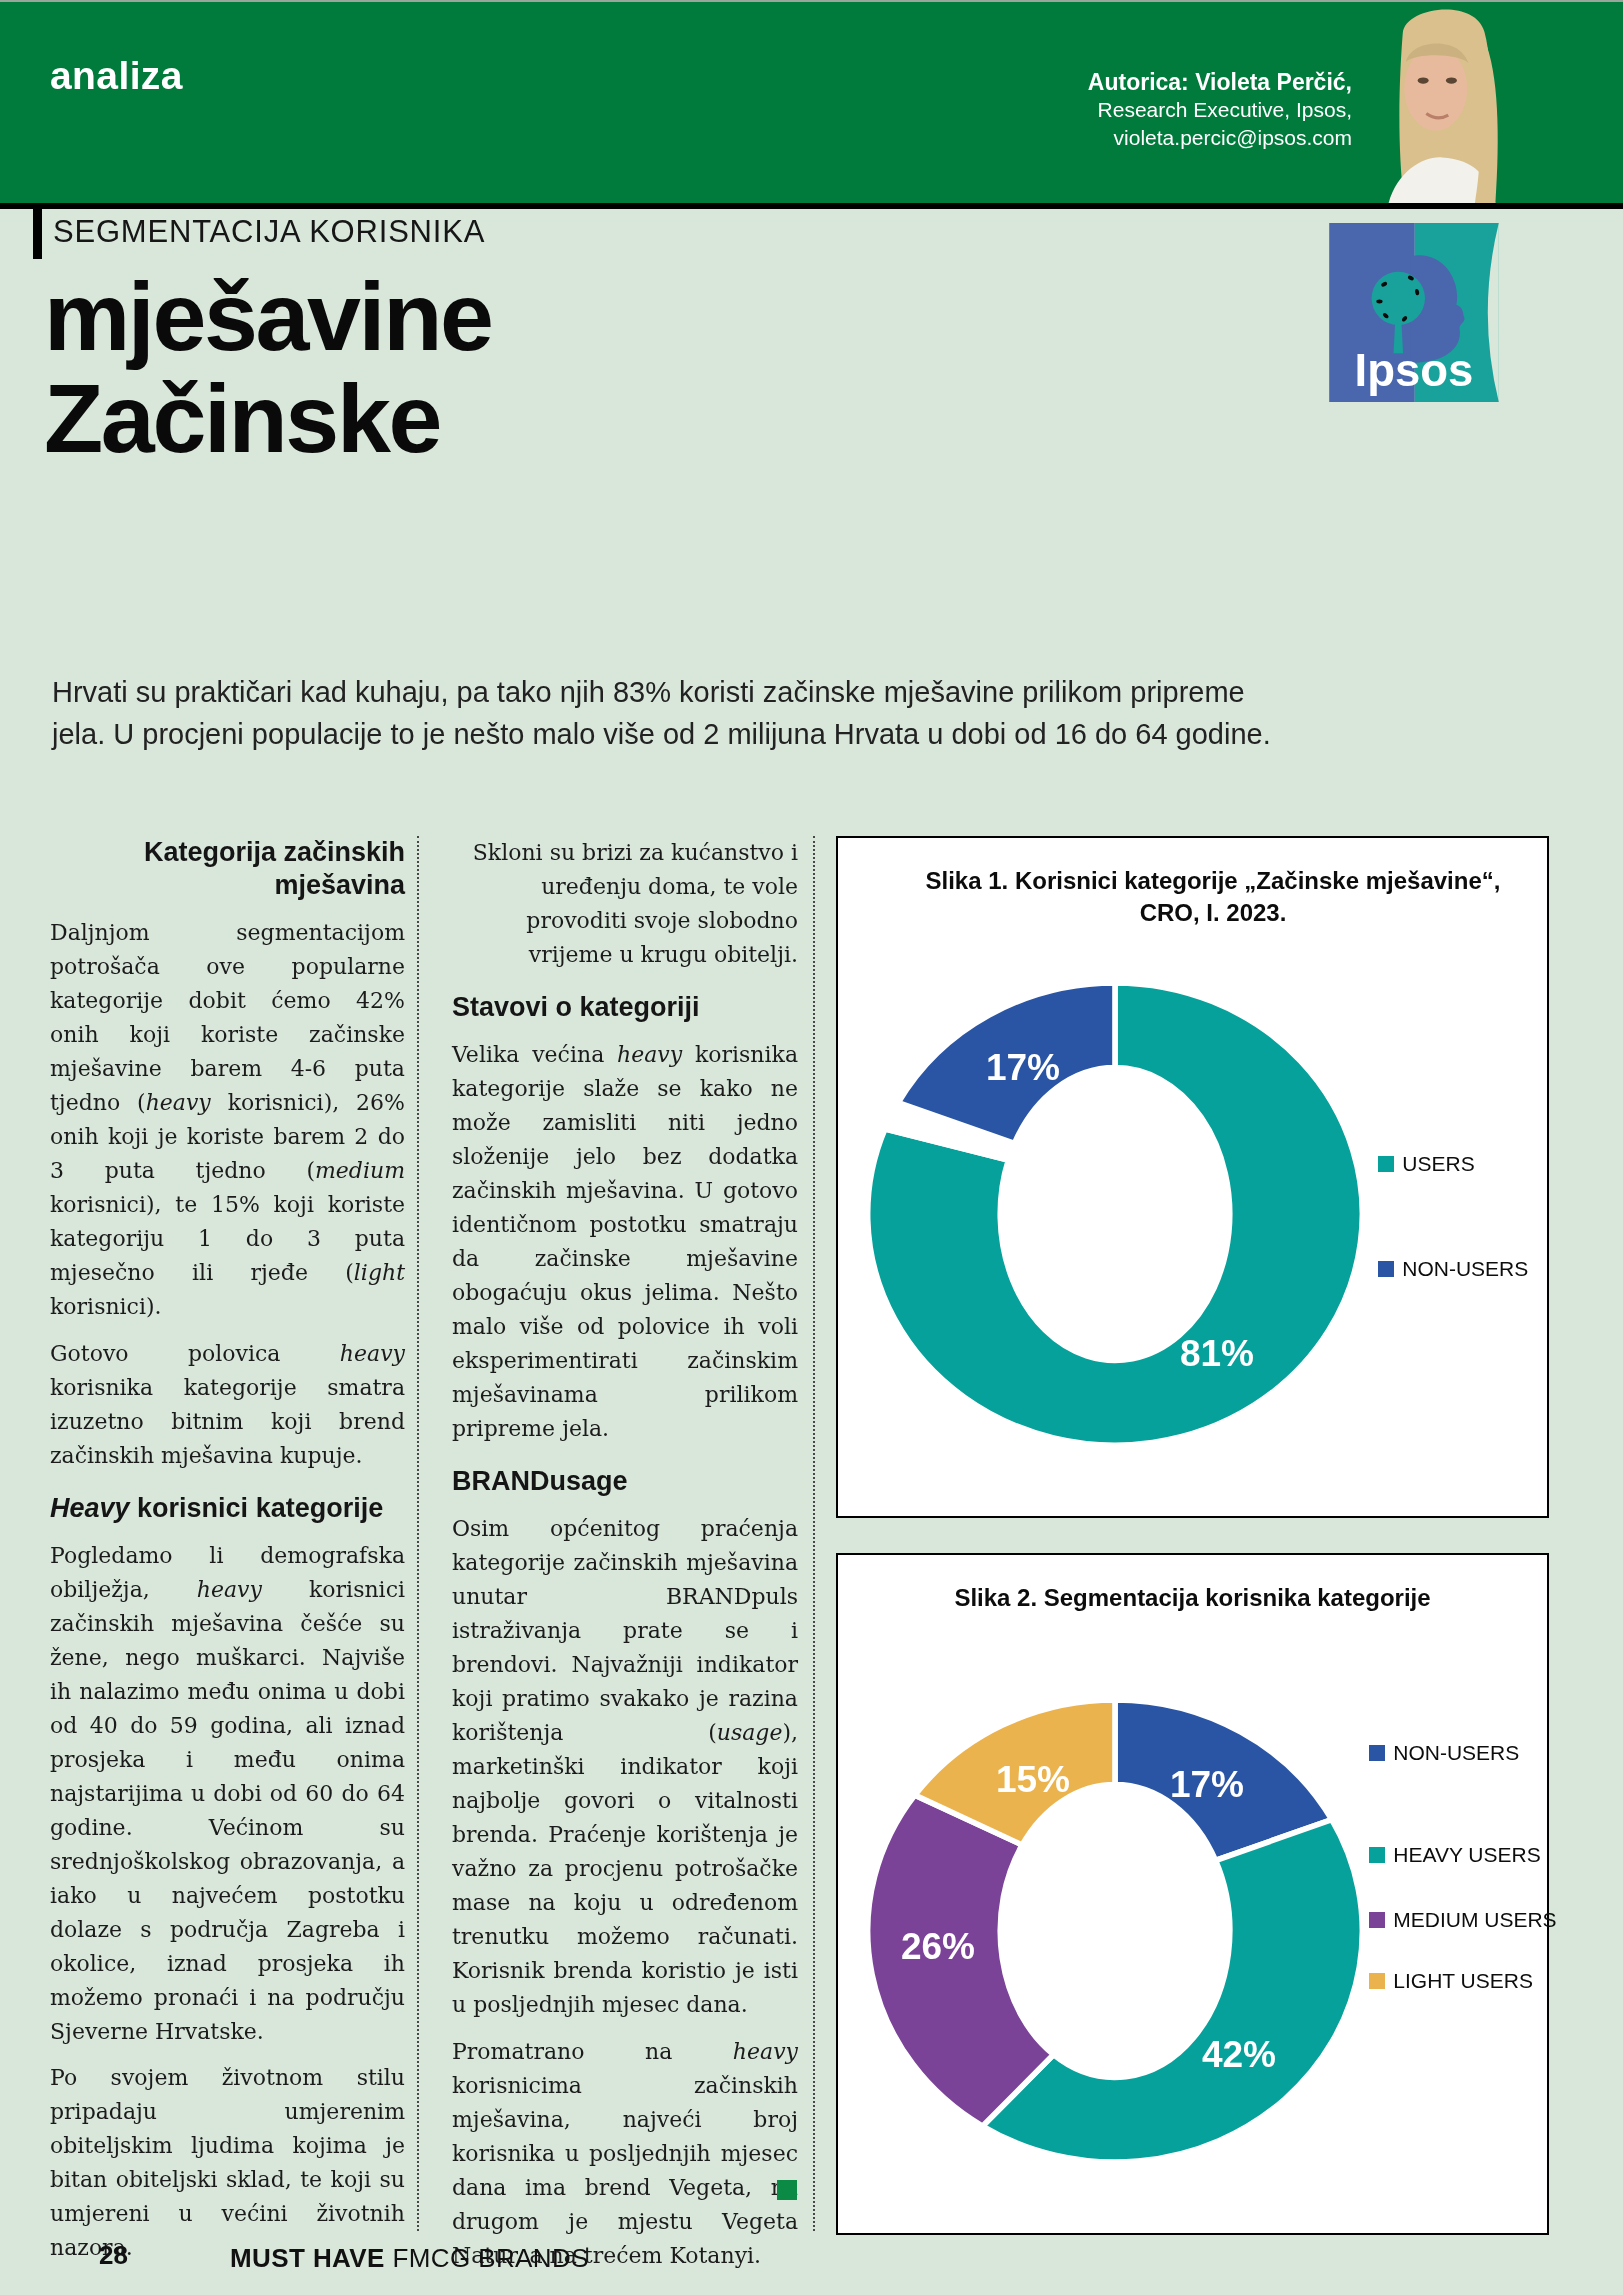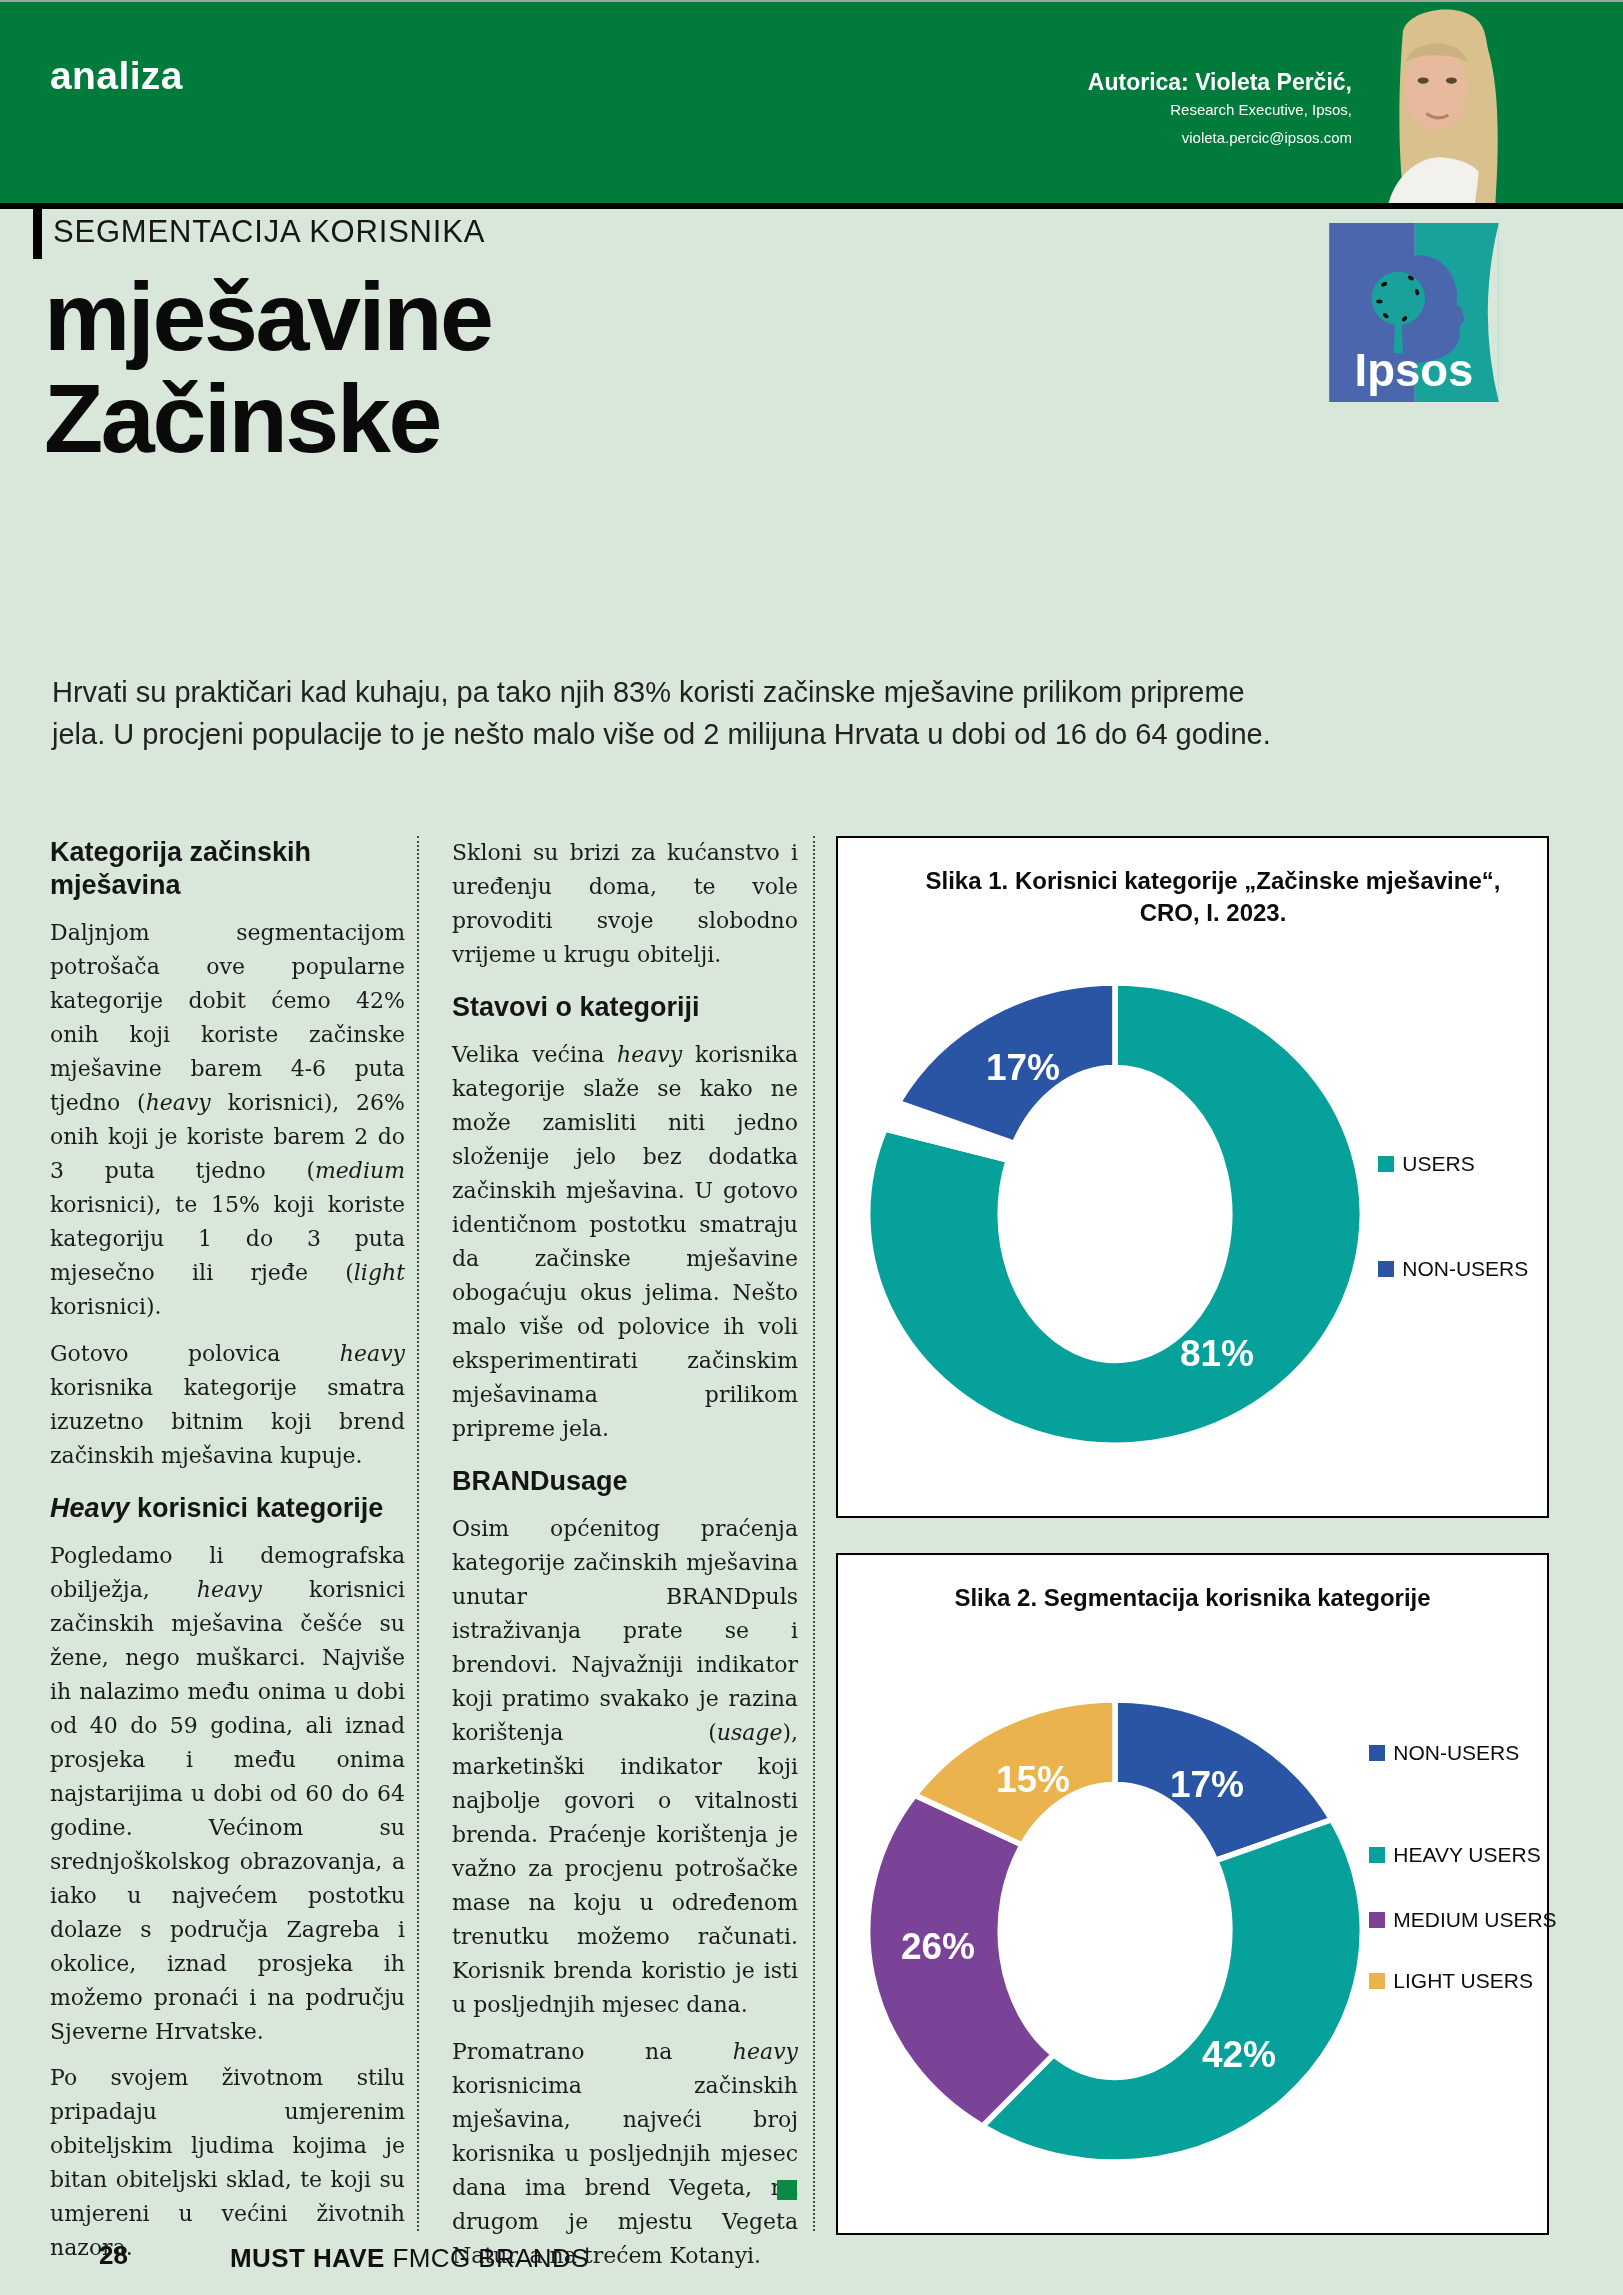--- a/index.html
+++ b/index.html
@@ -5,36 +5,36 @@
   html,body{margin:0;padding:0;background:#9aa59c;}
   .page{position:relative;width:1623px;height:2295px;background:#D9E7DB;
         font-family:"Liberation Sans",sans-serif;overflow:hidden;margin:2px auto;}
   
   .band{position:absolute;left:0;top:0;width:1623px;height:201px;background:#007B3C;}
   .band-rule{position:absolute;left:0;top:201px;width:1623px;height:5.5px;background:#000;}
   .left-tick{position:absolute;left:33px;top:207px;width:9.4px;height:50px;background:#000;}
   .analiza{position:absolute;left:50px;top:52px;color:#fff;font-size:39px;font-weight:bold;letter-spacing:0.4px;}
   .author{position:absolute;right:271px;top:66px;text-align:right;color:#fff;line-height:28px;}
   .author .a1{font-weight:bold;font-size:23px;display:block;}
-  .author .a2{font-size:15px;display:block;}
+  .author .a2{font-size:21px;display:block;}
   .photo{position:absolute;left:1357px;top:0;width:170px;height:201px;overflow:hidden;}
   .ipsos{position:absolute;left:1329px;top:221px;width:170px;height:179px;}
   .kicker{position:absolute;left:53px;top:212px;font-size:31px;color:#161616;letter-spacing:0.8px;}
   .big-title{position:absolute;left:44px;top:264px;font-size:97px;line-height:102px;
              font-weight:bold;letter-spacing:-2.4px;color:#0a0a0a;}
   .intro{position:absolute;left:52px;top:669px;width:1327px;font-size:29px;line-height:42px;color:#222;}
   
   .col{position:absolute;top:834px;}
   .col-1{left:50px;width:355px;}
   .col-2{left:452px;width:346px;}
   .col p{font-family:"DejaVu Serif","Liberation Serif",serif;font-size:22px;line-height:34px;
          text-align:justify;margin:0 0 12.6px;color:#1b1b1b;}
   .col h3{font-family:"Liberation Sans",sans-serif;font-size:27px;line-height:33px;
           font-weight:bold;color:#151515;margin:19px 0 14px;}
-  .col > :first-child{margin-top:0;}
+  .col > :first-child{margin-top:0;text-align:right;}
   .vsep{position:absolute;top:834px;height:1395px;width:0;border-left:2.4px dotted #474747;}
   .sep-1{left:417px;} .sep-2{left:813px;}
   .endmark{position:absolute;left:325px;top:1344px;width:20.4px;height:20.4px;background:#0A8A45;}
   
   .chart-box{position:absolute;left:836px;width:713px;height:682px;background:#fff;
              border:2.4px solid #000;box-sizing:border-box;}
   .chart-1{top:834px;padding-left:41px;} .chart-2{top:1551px;}
   .chart-title{margin:27px auto 0;width:88%;text-align:center;font-weight:bold;
                font-size:24px;line-height:32px;color:#0c0c0c;}
   .donut-wrap{position:absolute;left:22px;top:132px;width:510px;height:488px;}

